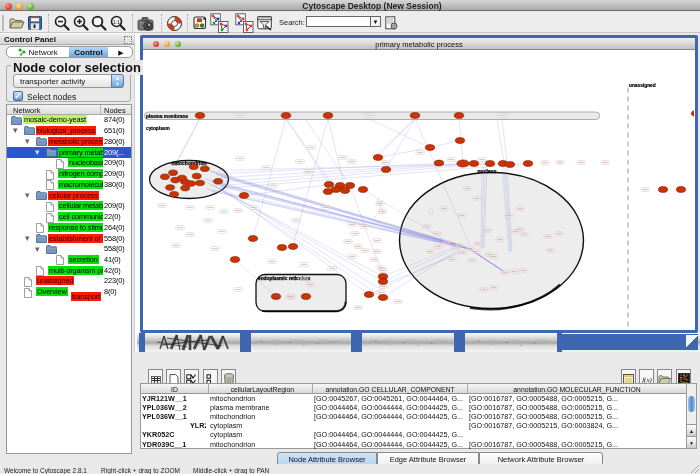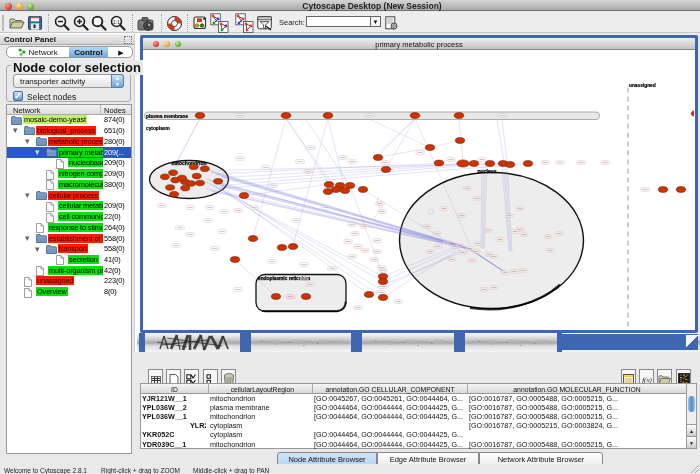--- a/index.html
+++ b/index.html
@@ -271,21 +271,21 @@
           </svg></span>
         <span class="tlbl" style="left:41px;max-width:55px;background:#ff1b00;color:#3a0000;">establishment of lo</span>
         <span class="tnum" style="color:#000;">558(0)</span>
       </div>
 <div class="trow" style="top:138.7px;">
         <span class="tri" style="left:28px;">▾</span>
         <span style="position:absolute;left:39px;top:1px;"><svg width="11" height="9" viewBox="0 0 11 9" style="vertical-align:-1px">
             <path d="M0.5 8.5 L0.5 1.5 Q0.5 0.5 1.5 0.5 L4 0.5 L5 1.8 L10 1.8 Q10.5 1.8 10.5 2.6 L10.5 8.5 Z" fill="#7596c2" stroke="#44617e" stroke-width="0.8"></path>
             <path d="M0.5 3.2 L10.5 3.2" stroke="#8fabd0" stroke-width="0.8"></path>
           </svg></span>
-        <span class="tlbl" style="left:51px;max-width:45px;background:#ff1b00;color:#3a0000;">transport</span>
+        <span class="tlbl" style="left:64px;max-width:45px;background:#ff1b00;color:#3a0000;margin-top:48px;">transport</span>
         <span class="tnum" style="color:#000;">558(0)</span>
       </div>
 <div class="trow" style="top:149.4px;">
         <span style="position:absolute;left:49px;top:1px;"><svg width="8" height="10" viewBox="0 0 8 10" style="vertical-align:-1px">
             <path d="M0.5 0.5 L5 0.5 L7.5 3 L7.5 9.5 L0.5 9.5 Z" fill="#fff" stroke="#888" stroke-width="0.8"></path>
             <path d="M5 0.5 L5 3 L7.5 3" fill="none" stroke="#888" stroke-width="0.8"></path>
           </svg></span>
         <span class="tlbl" style="left:61px;max-width:35px;background:#00e405;color:#000;">secretion</span>
         <span class="tnum" style="color:#000;">41(0)</span>
       </div>

